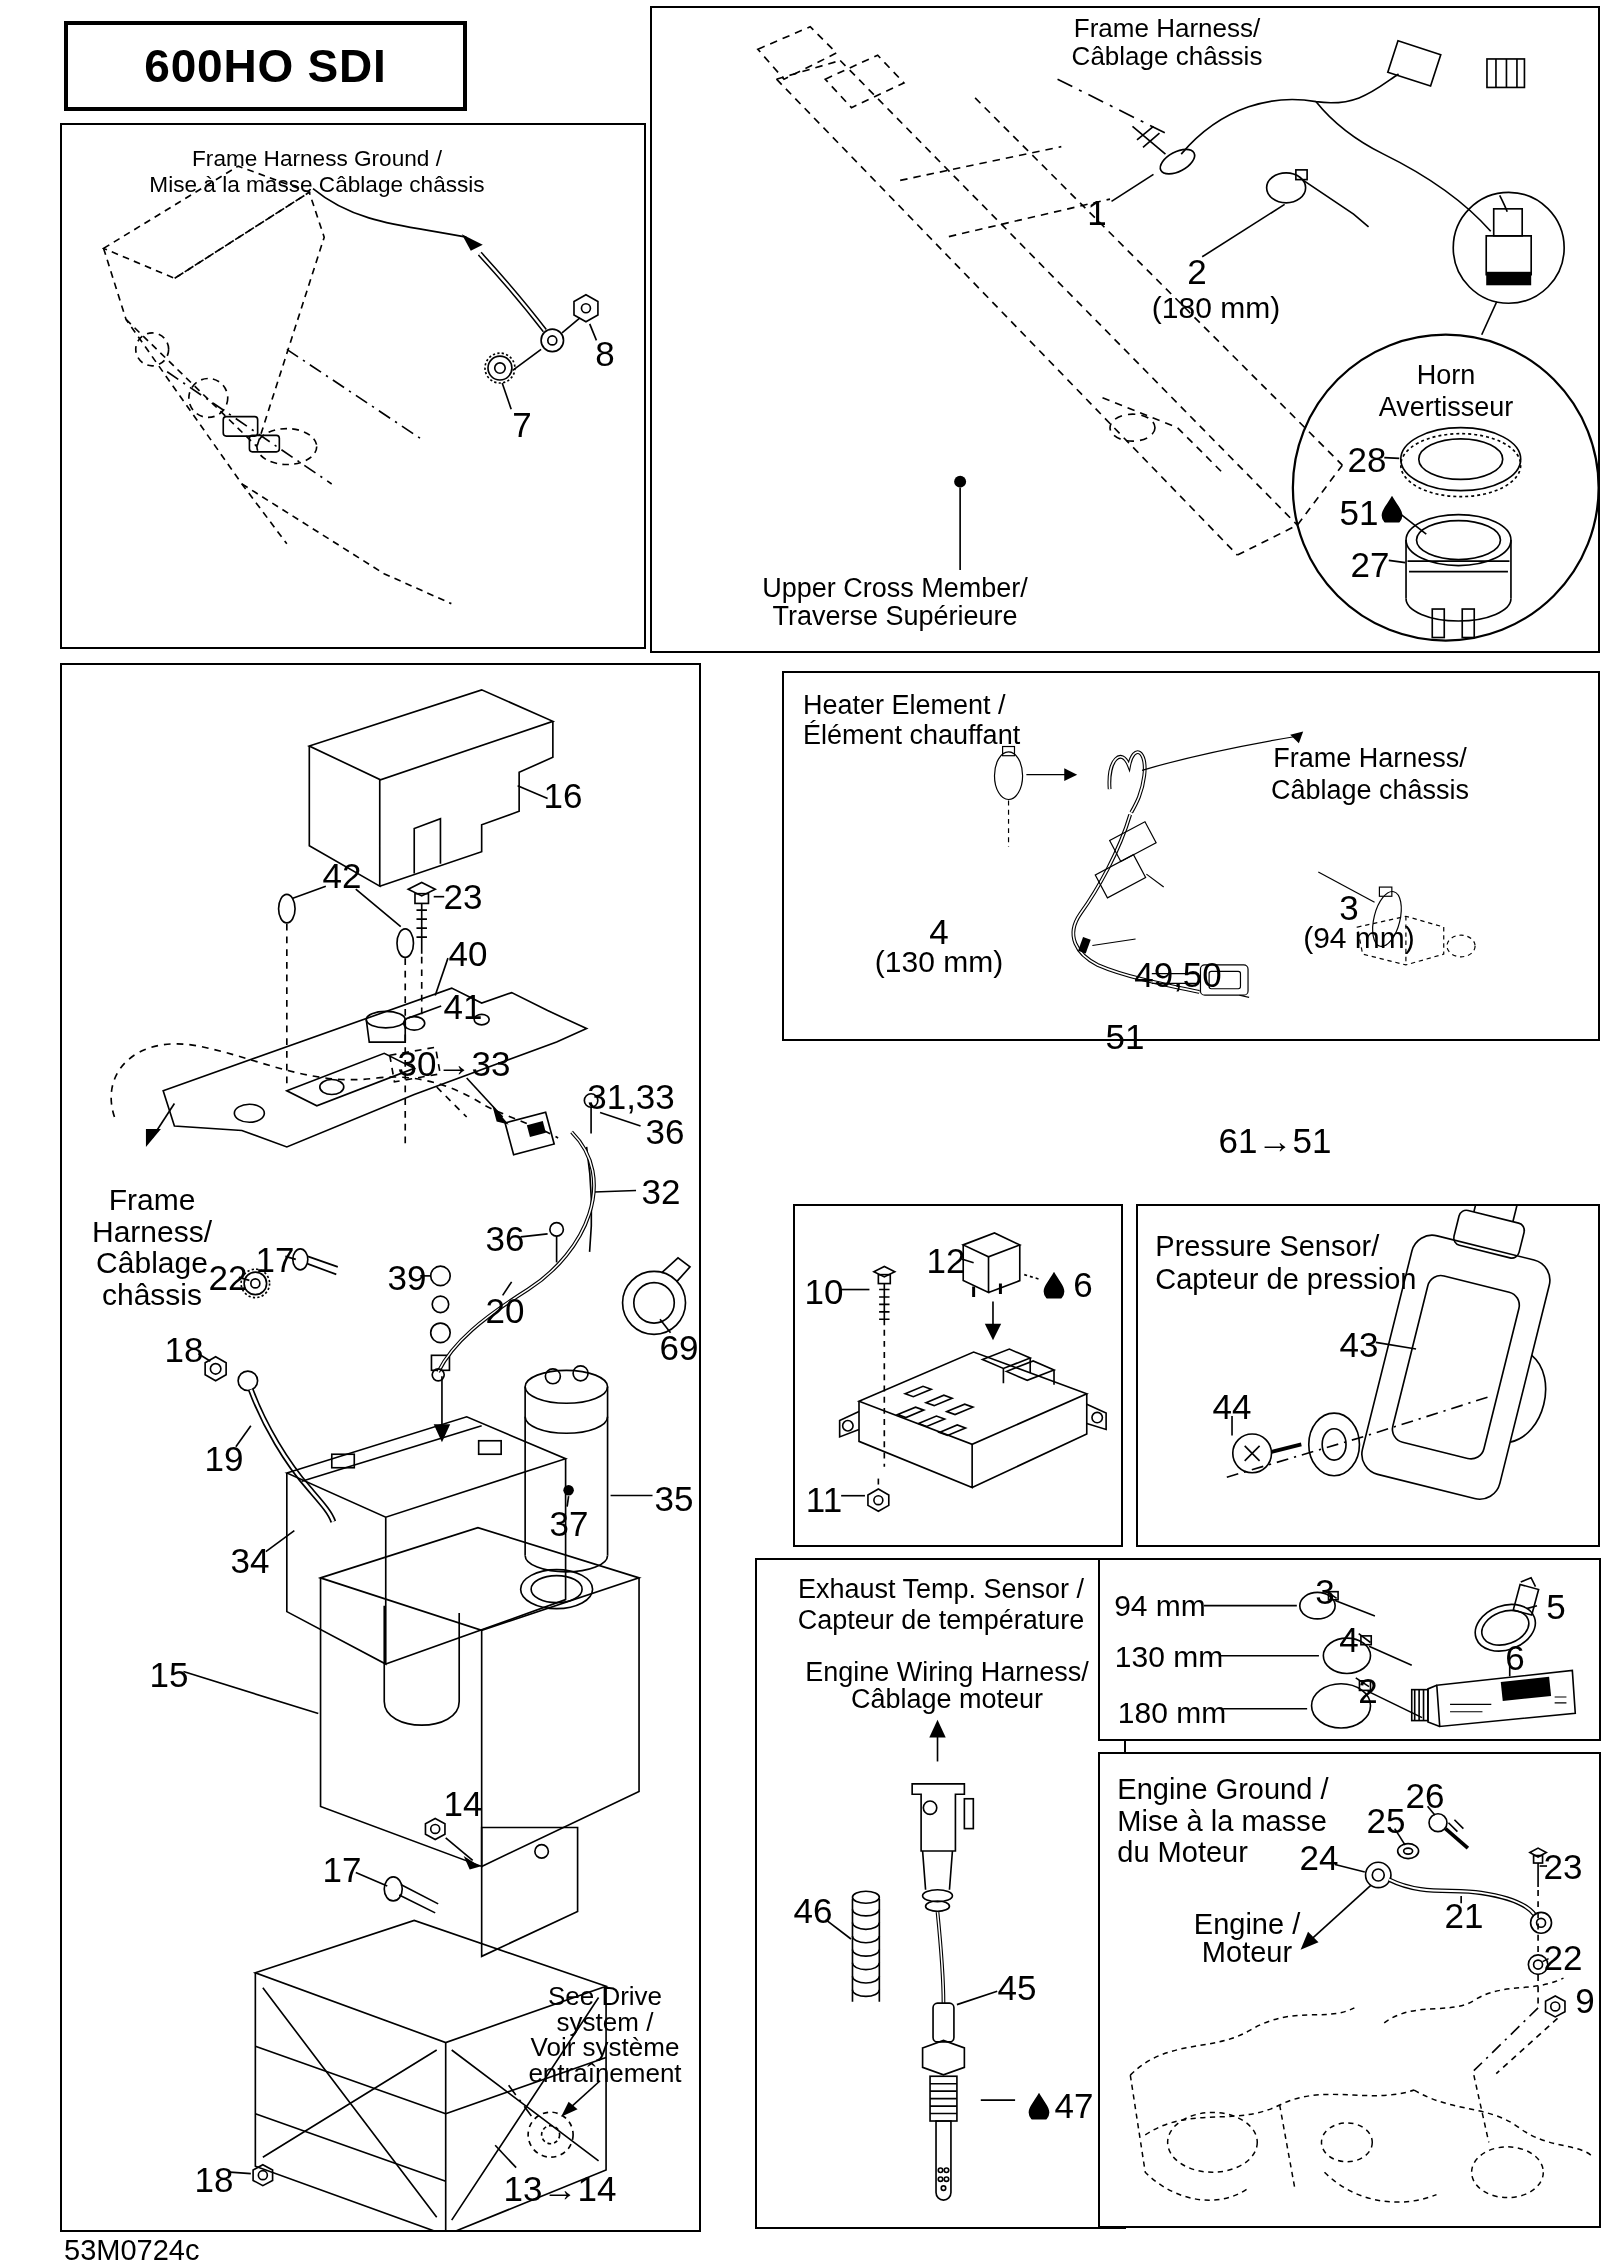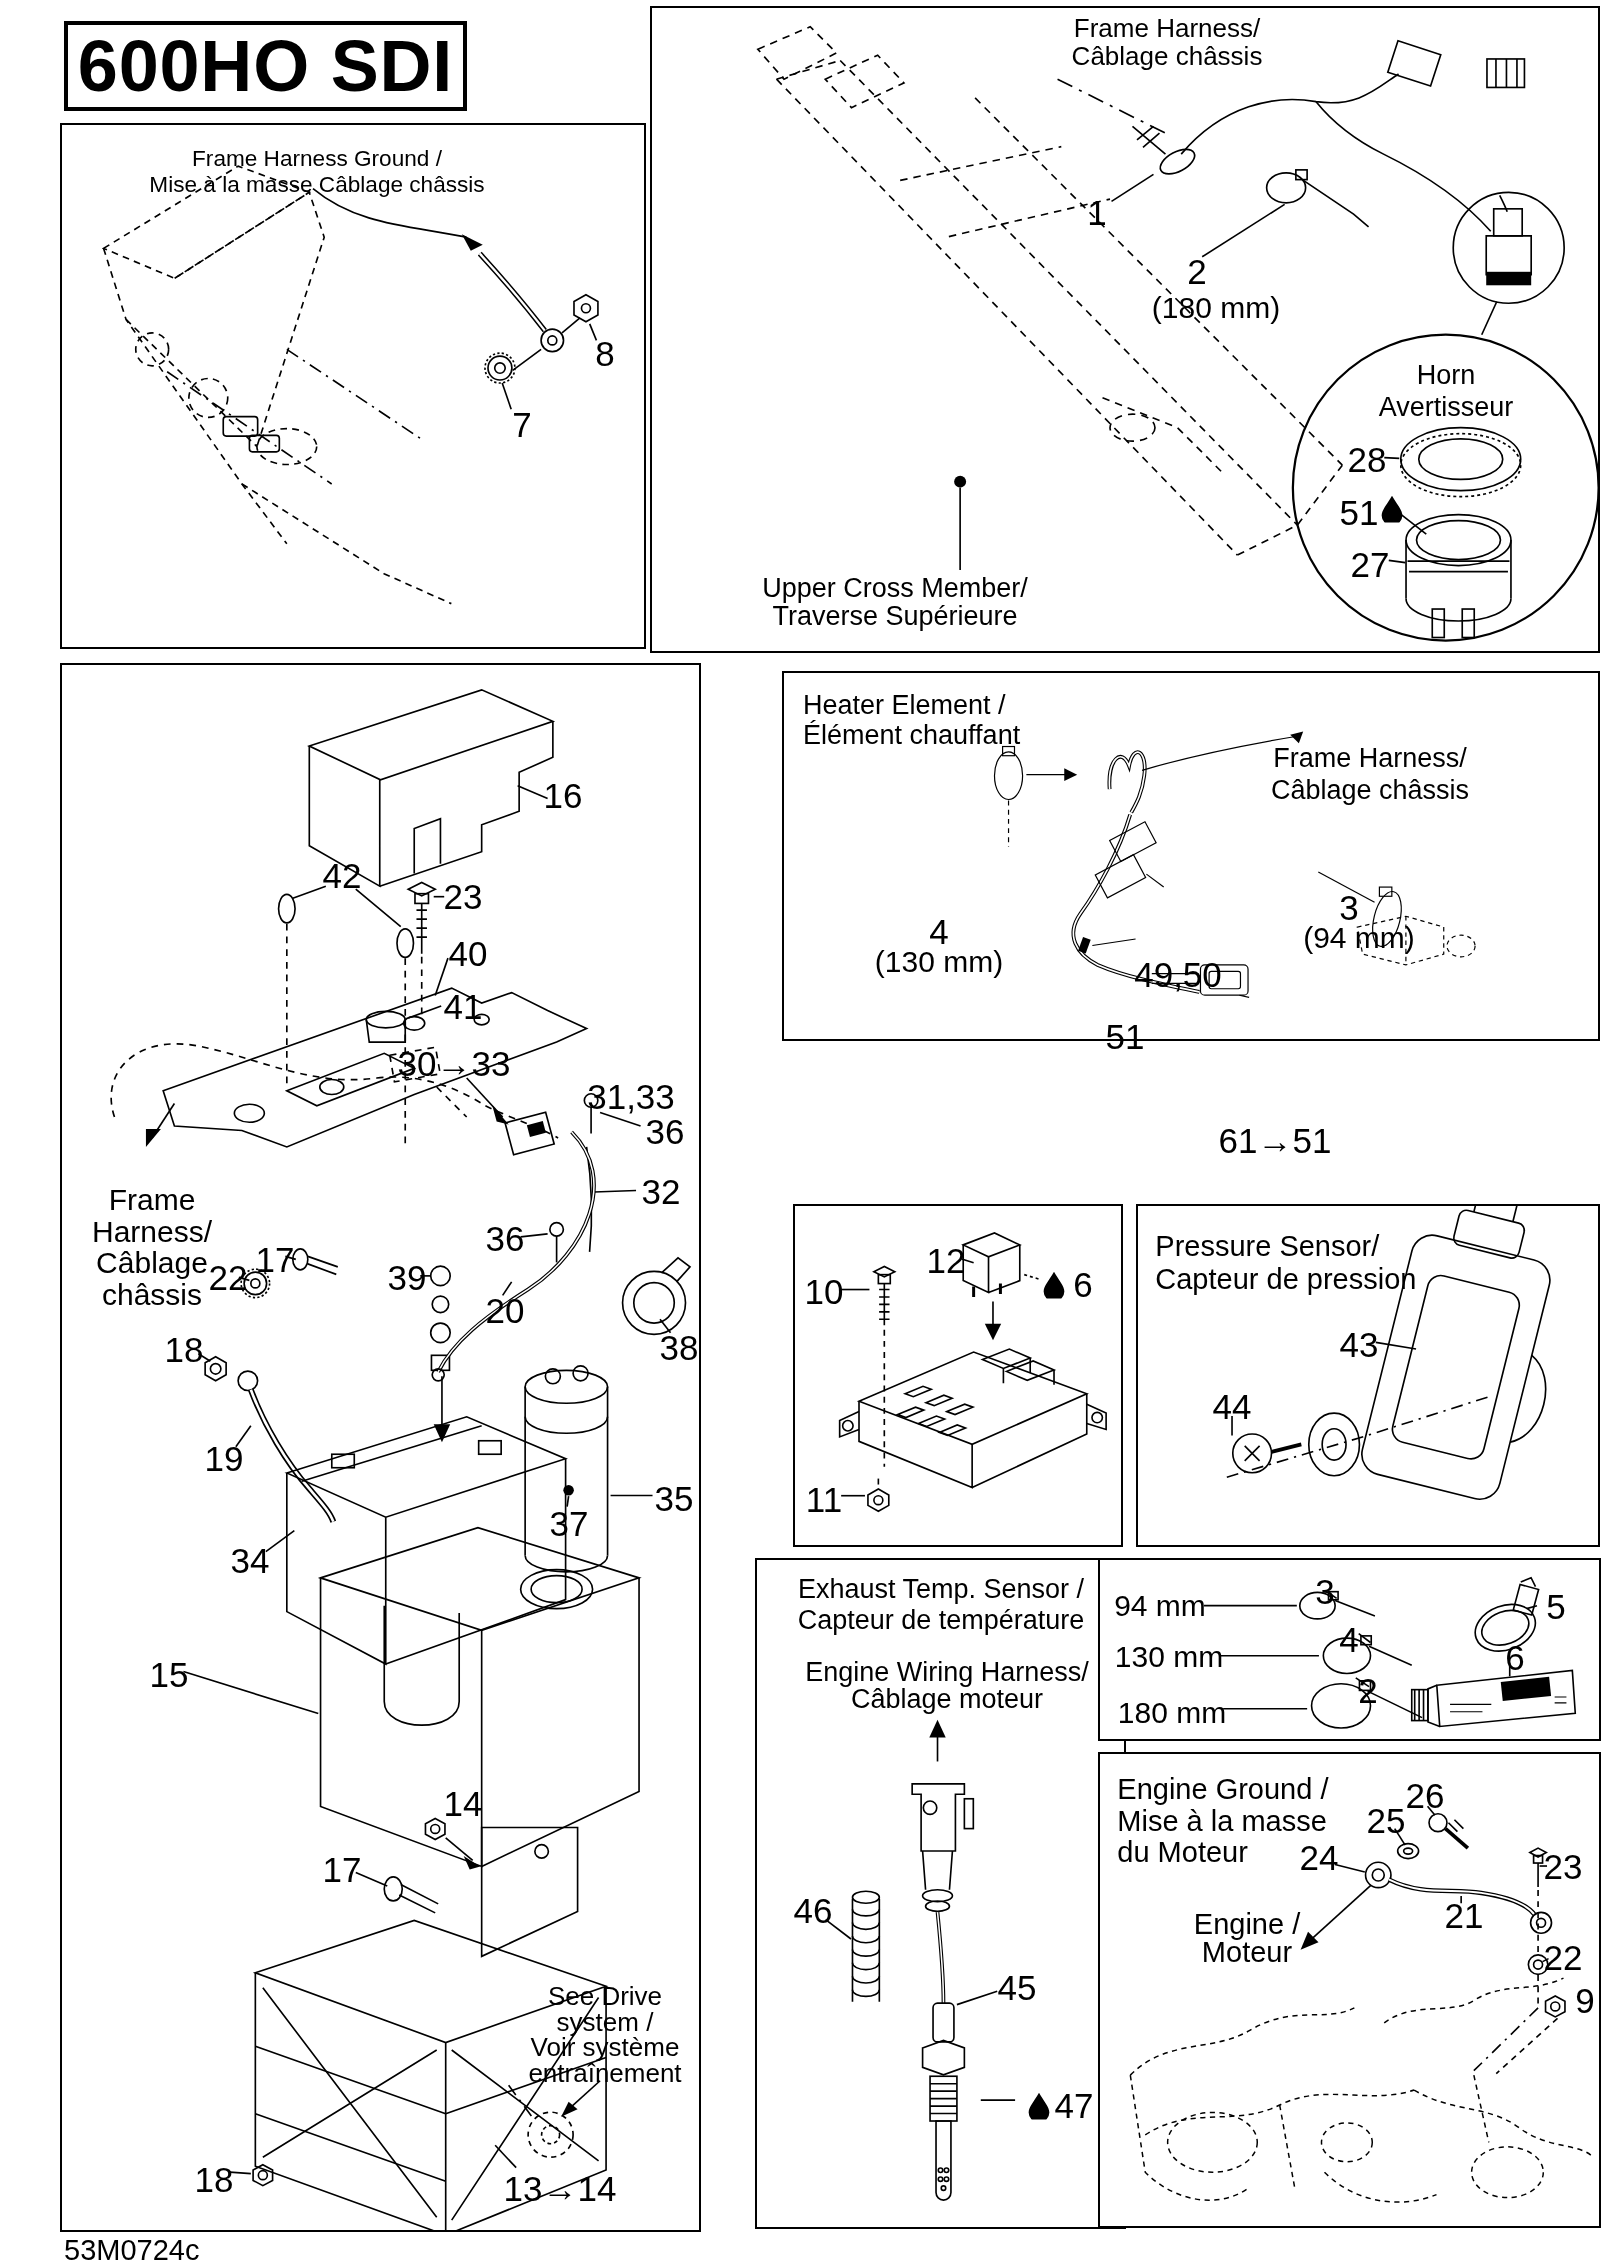--- a/index.html
+++ b/index.html
@@ -1,21 +1,21 @@
 <!DOCTYPE html>
 <html style="font-size:12px"><head>
 <meta charset="utf-8">
 <style>
   html,body{margin:0;padding:0;background:#e8e8e8;}
   #page{position:relative;width:1618px;height:2261px;background:#ffffff;
         font-family:"Liberation Sans","DejaVu Sans",sans-serif;color:#000;overflow:hidden;}
   .panel{position:absolute;border:2.3px solid #000;background:#fff;box-sizing:border-box;}
   .titlebox{position:absolute;border:4.5px solid #000;background:#fff;box-sizing:border-box;
             display:flex;align-items:center;justify-content:center;}
-  .title-text{font-size:72px;font-weight:700;letter-spacing:0.8px;}
+  .title-text{font-size:46px;font-weight:700;letter-spacing:0.8px;}
   .lbl{position:absolute;transform:translate(-50%,-50%);white-space:nowrap;line-height:1;}
   .lbl-left{position:absolute;white-space:nowrap;line-height:1.18;}
   .pn{font-size:35px;}
   .cap{font-size:27px;}
   .cap30{font-size:22.6px;}
   .cap34{font-size:26px;}
   .cap38{font-size:29px;}
   .cap40{font-size:30px;}
   .mm{font-size:30px;}
   .code{font-size:29px;}
@@ -305,21 +305,21 @@
     <div class="lbl pn" style="left:599px;top:526px;">32</div>
     <div class="lbl pn" style="left:443px;top:573px;">36</div>
     <div class="lbl cap40" style="left:90px;top:535px;">Frame</div>
     <div class="lbl cap40" style="left:90px;top:567px;">Harness/</div>
     <div class="lbl cap40" style="left:90px;top:598px;">Câblage</div>
     <div class="lbl cap40" style="left:90px;top:630px;">châssis</div>
     <div class="lbl pn" style="left:213px;top:594px;">17</div>
     <div class="lbl pn" style="left:166px;top:612px;">22</div>
     <div class="lbl pn" style="left:345px;top:612px;">39</div>
     <div class="lbl pn" style="left:443px;top:645px;">20</div>
-    <div class="lbl pn" style="left:617px;top:682px;">38</div>
+    <div class="lbl pn" style="left:617px;top:682px;">69</div>
     <div class="lbl pn" style="left:122px;top:684px;">18</div>
     <div class="lbl pn" style="left:612px;top:833px;">35</div>
     <div class="lbl pn" style="left:162px;top:793px;">19</div>
     <div class="lbl pn" style="left:188px;top:895px;">34</div>
     <div class="lbl pn" style="left:507px;top:858px;">37</div>
     <div class="lbl pn" style="left:107px;top:1009px;">15</div>
     <div class="lbl pn" style="left:401px;top:1138px;">14</div>
     <div class="lbl pn" style="left:280px;top:1204px;">17</div>
     <div class="lbl cap34" style="left:543px;top:1331px;">See Drive</div>
     <div class="lbl cap34" style="left:543px;top:1357px;">system /</div>

